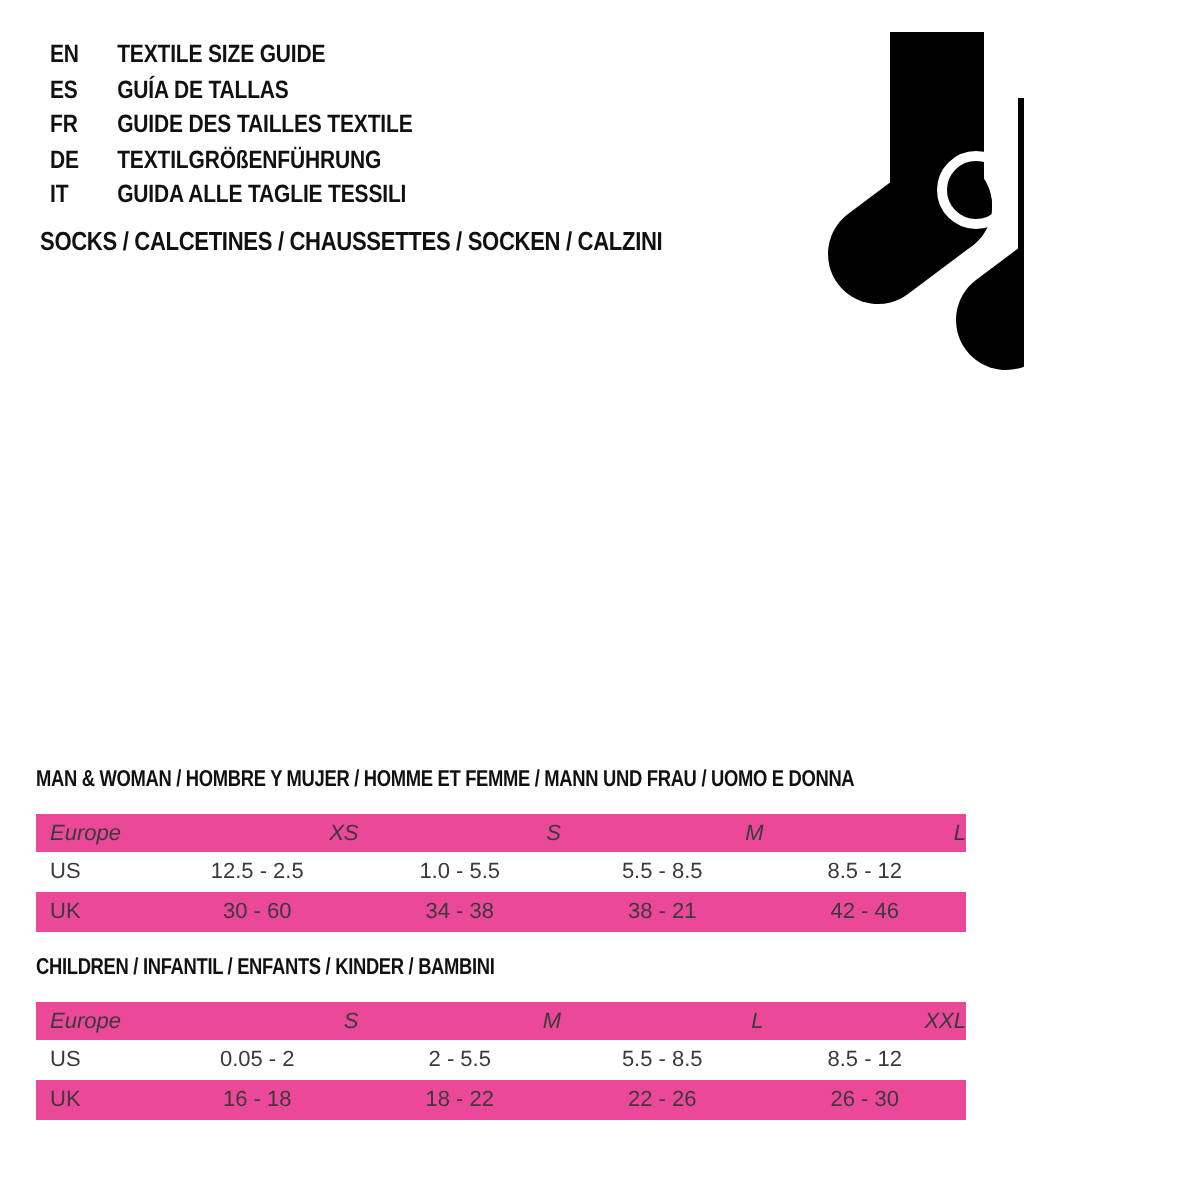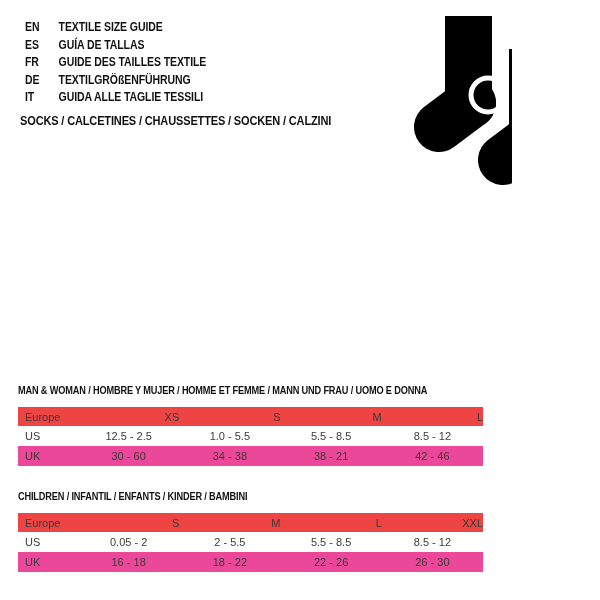--- a/index.html
+++ b/index.html
@@ -33,38 +33,38 @@
   }
 
   
   .socks-icon-wrap { position: absolute; left: 405px; top: 10px; width: 175px; height: 185px; }
 
   
   .tables-area {
     position: absolute; left: 18px; top: 384px; width: 465px;
     color: #3a3a3a;
   }
-  .table-block + .table-block { margin-top: 24px; }
+  .table-block + .table-block { margin-top: 12px; }
   .size-table-title {
     font-size: 11.5px; font-weight: bold; color: #111111;
     line-height: 13px; margin: 0 0 10px 0;
     white-space: nowrap; letter-spacing: -0.2px;
     transform: scaleX(0.80); transform-origin: 0 0;
   }
   table.size-table {
     width: 100%; border-collapse: collapse; table-layout: fixed;
     font-size: 11px; color: #3a3a3a;
   }
   table.size-table col.region-col { width: 60px; }
   table.size-table th, table.size-table td {
     font-weight: normal; text-align: center; padding: 0;
   }
   table.size-table th { height: 19px; text-align: right; }
   table.size-table td { height: 20px; }
-  table.size-table thead tr { background: #ef4444; }
+  table.size-table thead tr { background: #ec4899; font-style: italic; }
   table.size-table th:first-child,
   table.size-table td:first-child { text-align: left; padding-left: 7px; }
   table.size-table tbody tr.row-alt { background: #ec4899; }
 </style>
 </head>
 <body>
 
 <div class="stage">
 
   <div class="lang-block">

